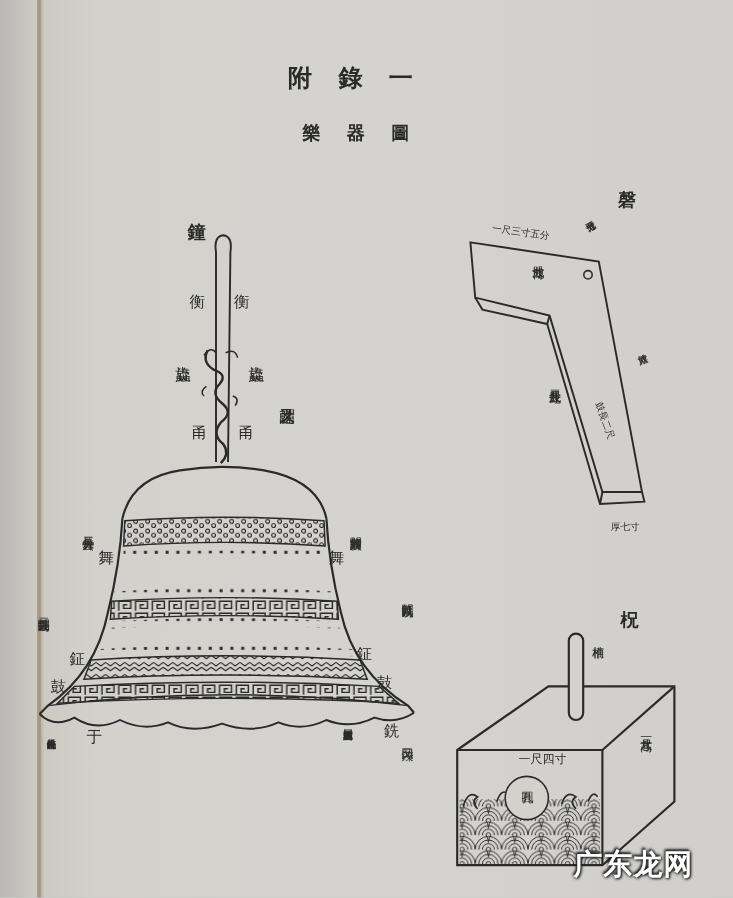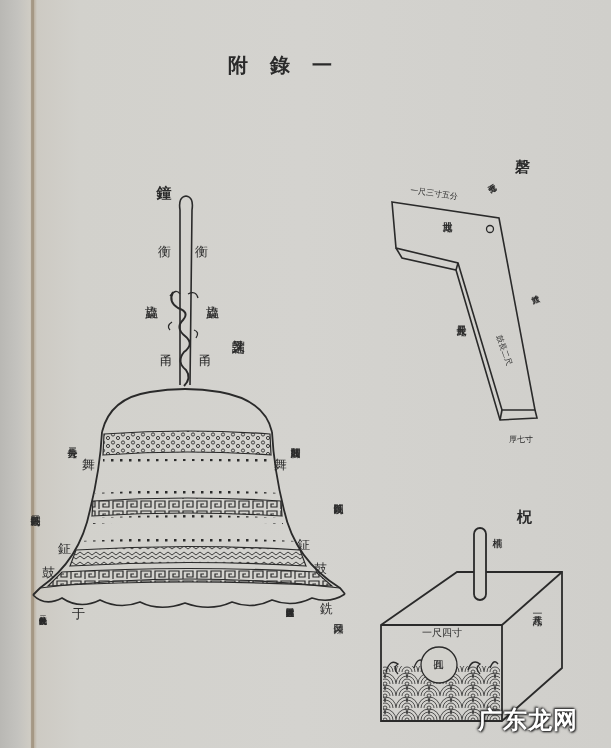--- a/index.html
+++ b/index.html
@@ -31,21 +31,22 @@
       color: #ffffff; letter-spacing: 1px;
       text-shadow: 0 0 3px #222, 1px 1px 2px #222, -1px -1px 2px #222;
     }
   </style>
 </head>
 <body>
 
 <div class="page">
   <div class="gutter"></div>
 
-  <div class="txt title" style="left:228px; top:52px;text-align:right;">附錄一</div>
+  <div class="txt title" style="left:240px; top:52px;text-align:right;">附錄一</div>
+  <div class="txt subtitle" style="left:252px; top:102px;">樂器圖</div>
 
   <svg width="611" height="748" viewBox="0 0 611 748">
     <defs>
       <pattern id="meander" width="14" height="10" patternUnits="userSpaceOnUse">
         <path d="M1 9 V1 H11 V7 H5 V4 H8" fill="none" stroke="#2a2a2a" stroke-width="1.2"></path>
       </pattern>
       <pattern id="dots" width="9" height="8" patternUnits="userSpaceOnUse">
         <rect x="3" y="3" width="2.5" height="2.5" fill="#2a2a2a"></rect>
       </pattern>
       <pattern id="circles" width="10" height="8" patternUnits="userSpaceOnUse">
@@ -140,17 +141,17 @@
   <div class="txt lbl-xs vert" style="left:482px; top:180px; transform:rotate(-30deg);">博七寸五分</div>
   <div class="txt lbl-s vert" style="left:442px; top:214px;">股博九寸</div>
   <div class="txt lbl-s vert" style="left:456px; top:318px;">股長二尺九寸</div>
   <div class="txt lbl-xs vert" style="left:527px; top:290px; transform:rotate(-20deg);">鼓博六寸</div>
   <div class="txt lbl-xs" style="left:488px; top:345px; transform:rotate(70deg);">鼓長二尺</div>
   <div class="txt lbl-xs" style="left:509px; top:434px;">厚七寸</div>
 
   <div class="txt section" style="left:517px; top:508px;">柷</div>
   <div class="txt lbl-s vert" style="left:492px; top:530px;">椎柄</div>
   <div class="txt lbl-s vert" style="left:532px; top:608px;">高一尺八寸</div>
-  <div class="txt lbl-s" style="left:422px; top:626px;">一尺四寸</div>
+  <div class="txt lbl-s" style="left:432px; top:626px;">一尺四寸</div>
   <div class="txt lbl-s vert" style="left:433px; top:652px;">圓孔</div>
 
   <div class="watermark">广东龙网</div>
 </div>
 
 </body></html>

